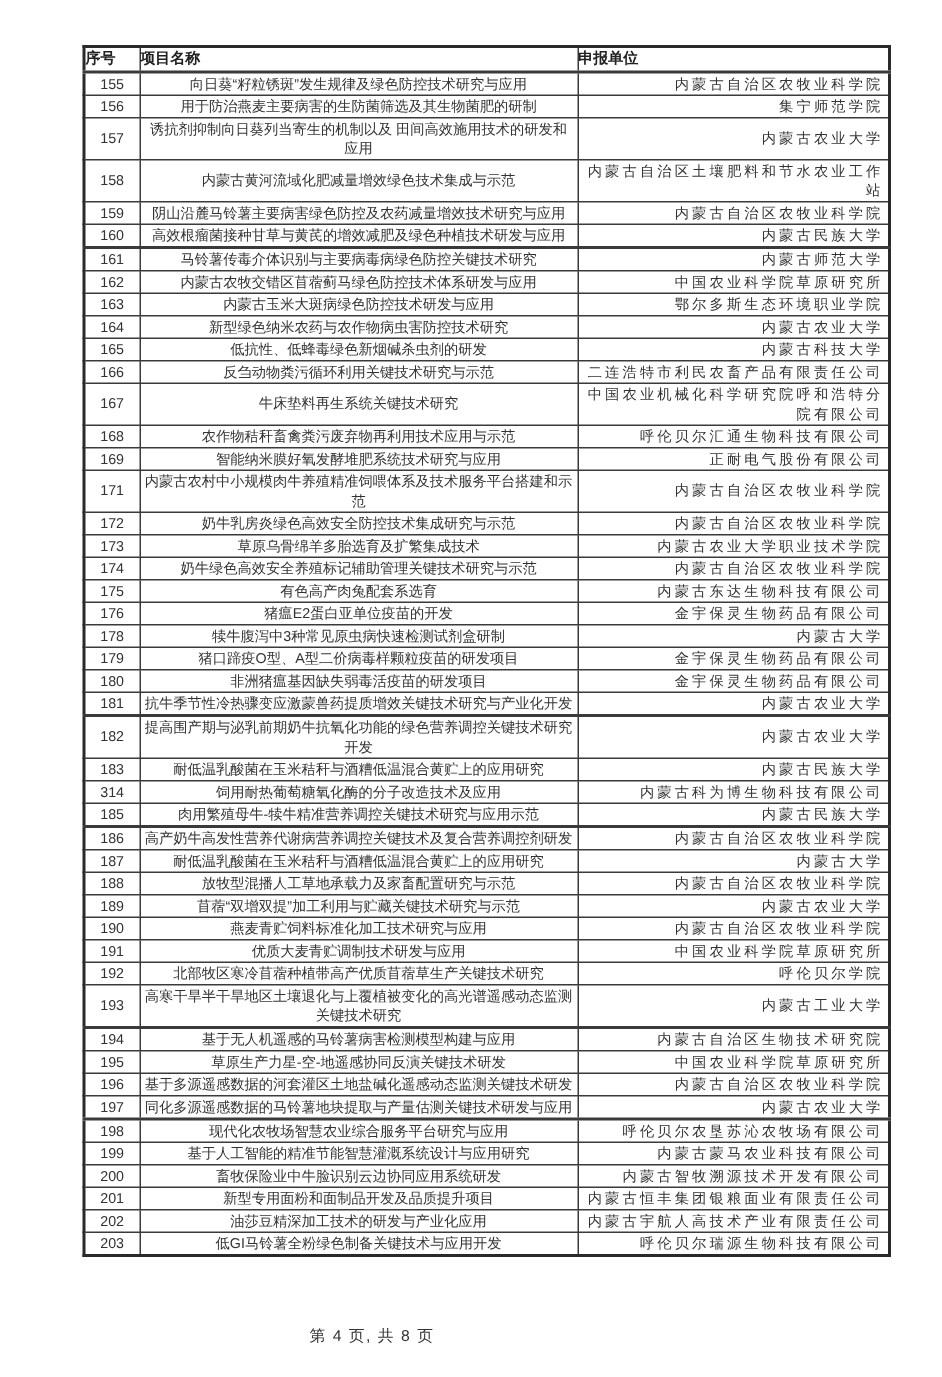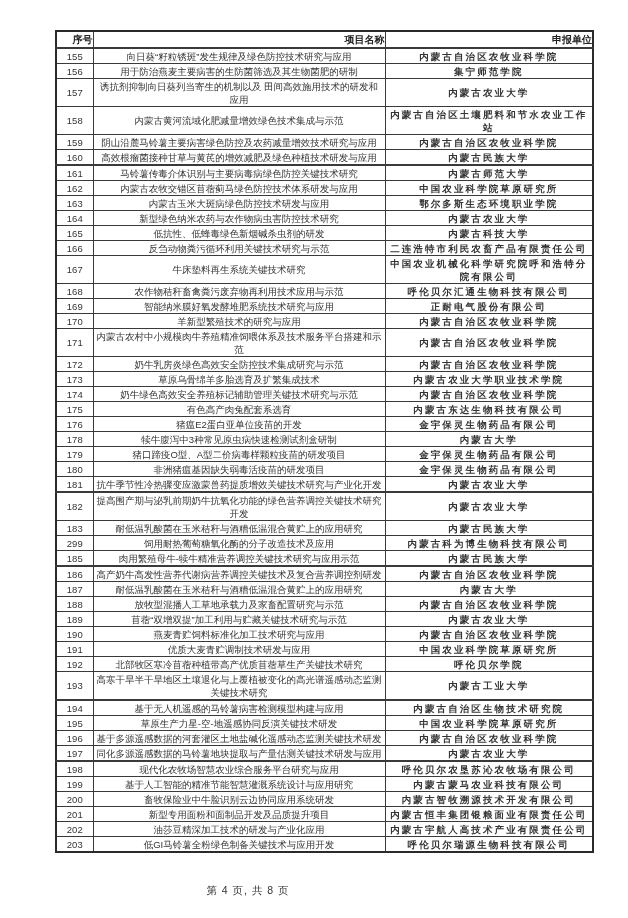--- a/index.html
+++ b/index.html
@@ -28,21 +28,21 @@
   }
   table.projects, table.projects th, table.projects td {
     border: 1px solid #3a3a3a;
   }
   table.projects {
     border: 2px solid #2a2a2a;
   }
   th {
     font-size: 10px;
     font-weight: bold;
-    text-align: right;
+    text-align: left;
     height: 15px;
     line-height: 15px;
     padding: 0;
     border-bottom-width: 2px !important;
     color: #222;
   }
   td {
     font-size: 9.5px;
     line-height: 13px;
     padding: 0.5px 3px;
@@ -54,23 +54,22 @@
   col.c-name { width: 292px; }
   col.c-unit { width: 208px; }
   td.no {
     text-align: center;
     padding: 0.5px 1px;
   }
   td.name {
     text-align: center;
   }
   td.unit {
-    text-align: center;
+    text-align: right;
     letter-spacing: 2.1px;
-    font-weight: bold;
   }
   tr.section-end td {
     border-bottom-width: 2px;
   }
   .footer {
     position: absolute;
     left: 0;
     top: 884px;
     width: 496px;
     text-align: center;
@@ -166,25 +165,20 @@
           <td class="no">168</td>
           <td class="name">农作物秸秆畜禽粪污废弃物再利用技术应用与示范</td>
           <td class="unit">呼伦贝尔汇通生物科技有限公司</td>
         </tr>
         <tr>
           <td class="no">169</td>
           <td class="name">智能纳米膜好氧发酵堆肥系统技术研究与应用</td>
           <td class="unit">正耐电气股份有限公司</td>
         </tr>
         <tr>
-          <td class="no">170</td>
-          <td class="name">羊新型繁殖技术的研究与应用</td>
-          <td class="unit">内蒙古自治区农牧业科学院</td>
-        </tr>
-        <tr>
           <td class="no">171</td>
           <td class="name">内蒙古农村中小规模肉牛养殖精准饲喂体系及技术服务平台搭建和示范</td>
           <td class="unit">内蒙古自治区农牧业科学院</td>
         </tr>
         <tr>
           <td class="no">172</td>
           <td class="name">奶牛乳房炎绿色高效安全防控技术集成研究与示范</td>
           <td class="unit">内蒙古自治区农牧业科学院</td>
         </tr>
         <tr>
@@ -231,21 +225,21 @@
           <td class="no">182</td>
           <td class="name">提高围产期与泌乳前期奶牛抗氧化功能的绿色营养调控关键技术研究开发</td>
           <td class="unit">内蒙古农业大学</td>
         </tr>
         <tr>
           <td class="no">183</td>
           <td class="name">耐低温乳酸菌在玉米秸秆与酒糟低温混合黄贮上的应用研究</td>
           <td class="unit">内蒙古民族大学</td>
         </tr>
         <tr>
-          <td class="no">299</td>
+          <td class="no">314</td>
           <td class="name">饲用耐热葡萄糖氧化酶的分子改造技术及应用</td>
           <td class="unit">内蒙古科为博生物科技有限公司</td>
         </tr>
         <tr class="section-end">
           <td class="no">185</td>
           <td class="name">肉用繁殖母牛-犊牛精准营养调控关键技术研究与应用示范</td>
           <td class="unit">内蒙古民族大学</td>
         </tr>
         <tr>
           <td class="no">186</td>

